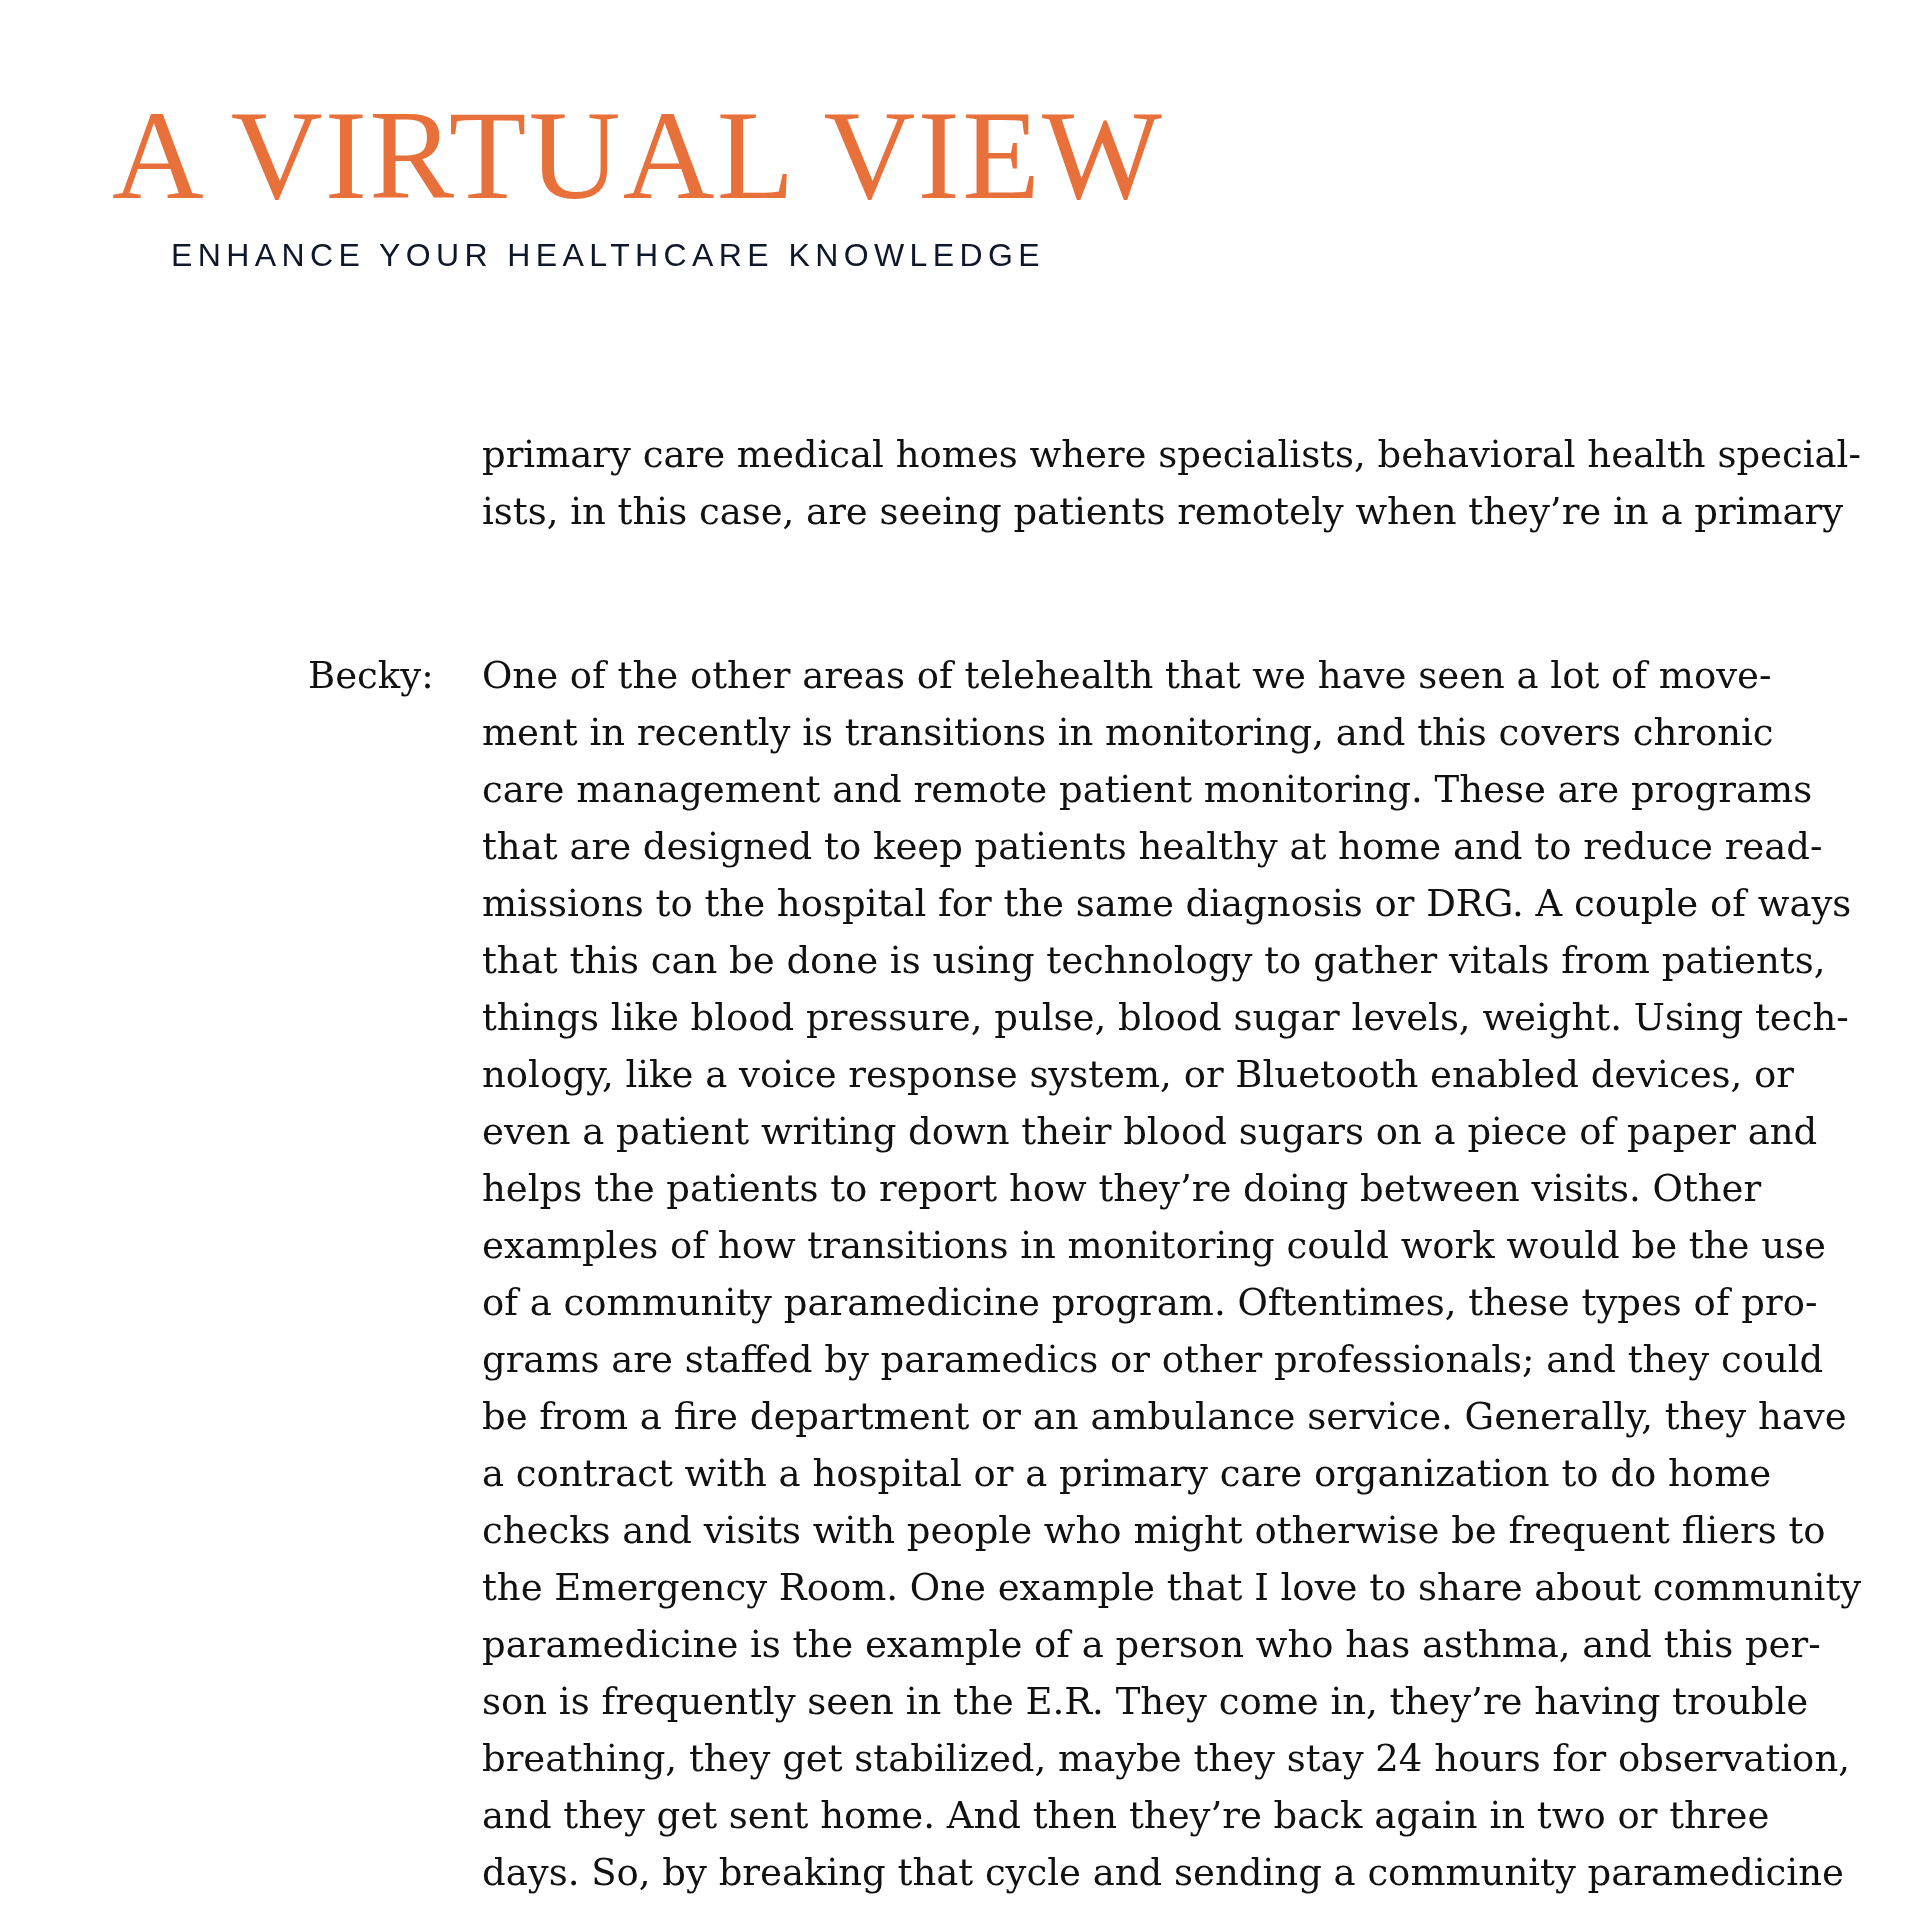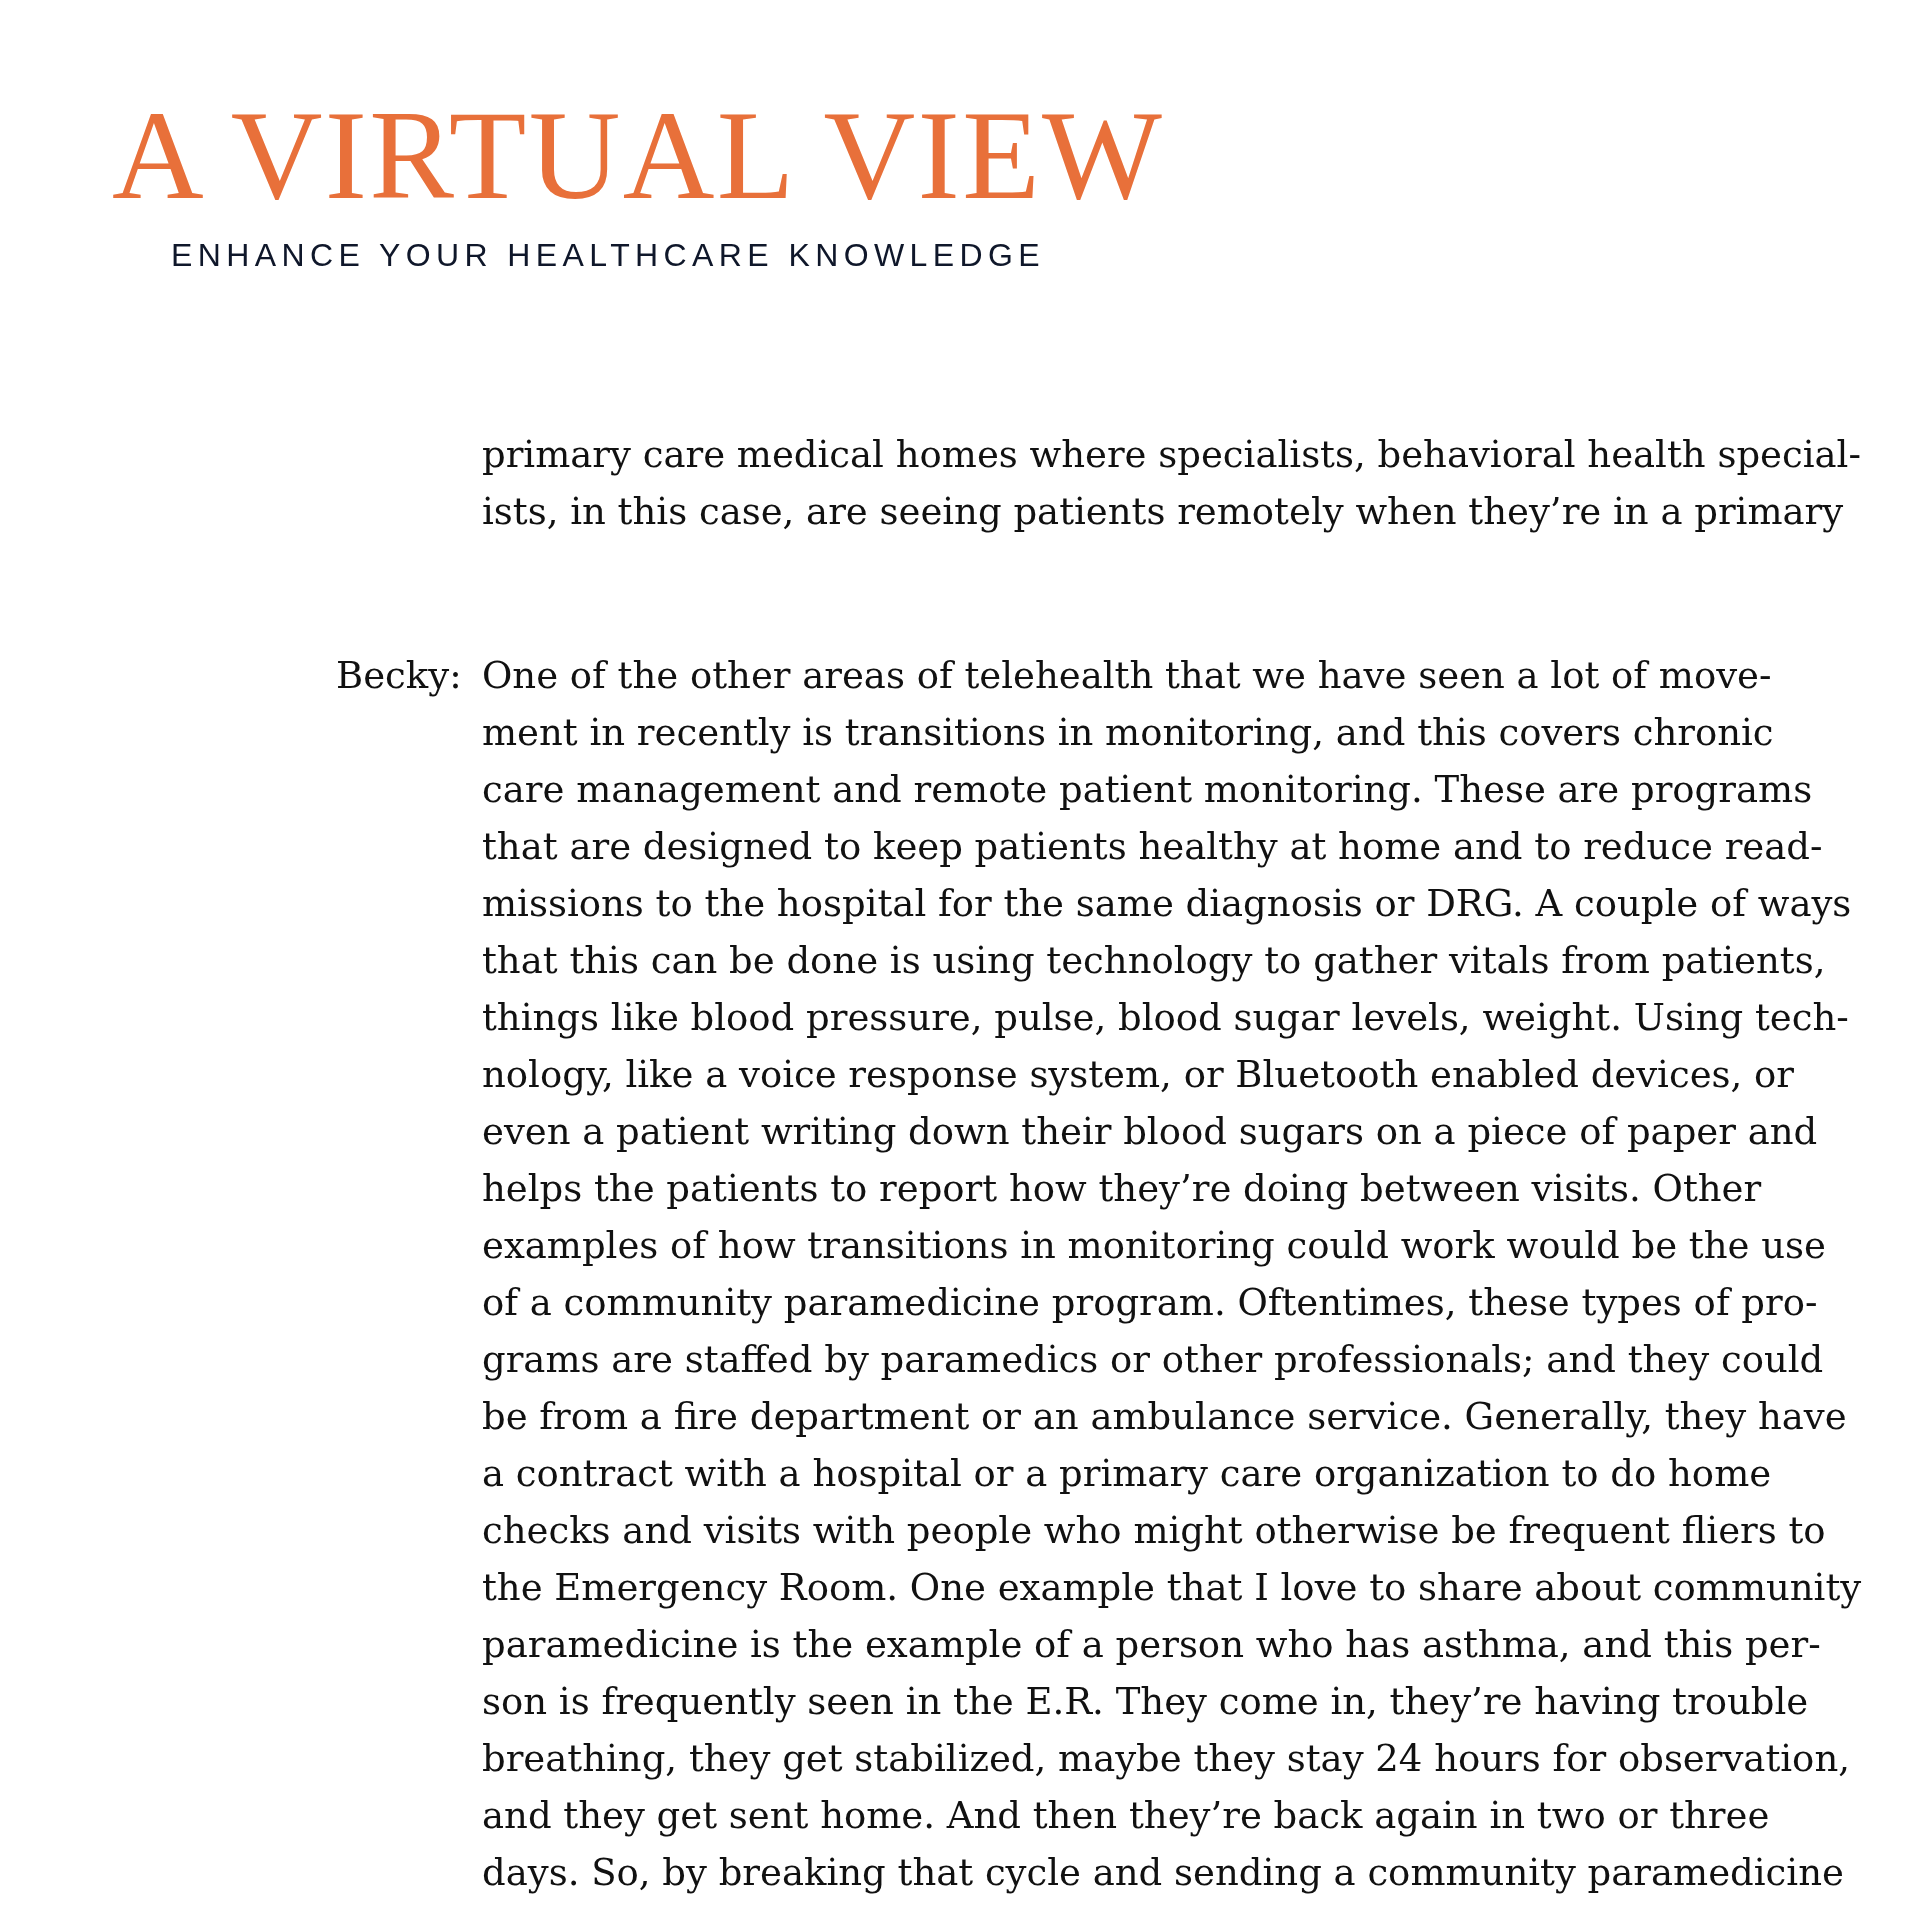--- a/index.html
+++ b/index.html
@@ -16,21 +16,21 @@
 <div>
 
   <div class="title">A VIRTUAL VIEW</div>
   <div class="subtitle">ENHANCE YOUR HEALTHCARE KNOWLEDGE</div>
 
   <div class="body-block" style="top:418px;margin-top:8px;">
     <span class="line">primary care medical homes where specialists, behavioral health special-</span>
     <span class="line">ists, in this case, are seeing patients remotely when they’re in a primary</span>
   </div>
 
-  <div class="speaker" style="top:647px;margin-left:28px;">Becky:</div>
+  <div class="speaker" style="top:647px;">Becky:</div>
 
   <div class="body-block" style="top:647px;">
     <span class="line">One of the other areas of telehealth that we have seen a lot of move-</span>
     <span class="line">ment in recently is transitions in monitoring, and this covers chronic</span>
     <span class="line">care management and remote patient monitoring. These are programs</span>
     <span class="line">that are designed to keep patients healthy at home and to reduce read-</span>
     <span class="line">missions to the hospital for the same diagnosis or DRG. A couple of ways</span>
     <span class="line">that this can be done is using technology to gather vitals from patients,</span>
     <span class="line">things like blood pressure, pulse, blood sugar levels, weight. Using tech-</span>
     <span class="line">nology, like a voice response system, or Bluetooth enabled devices, or</span>

